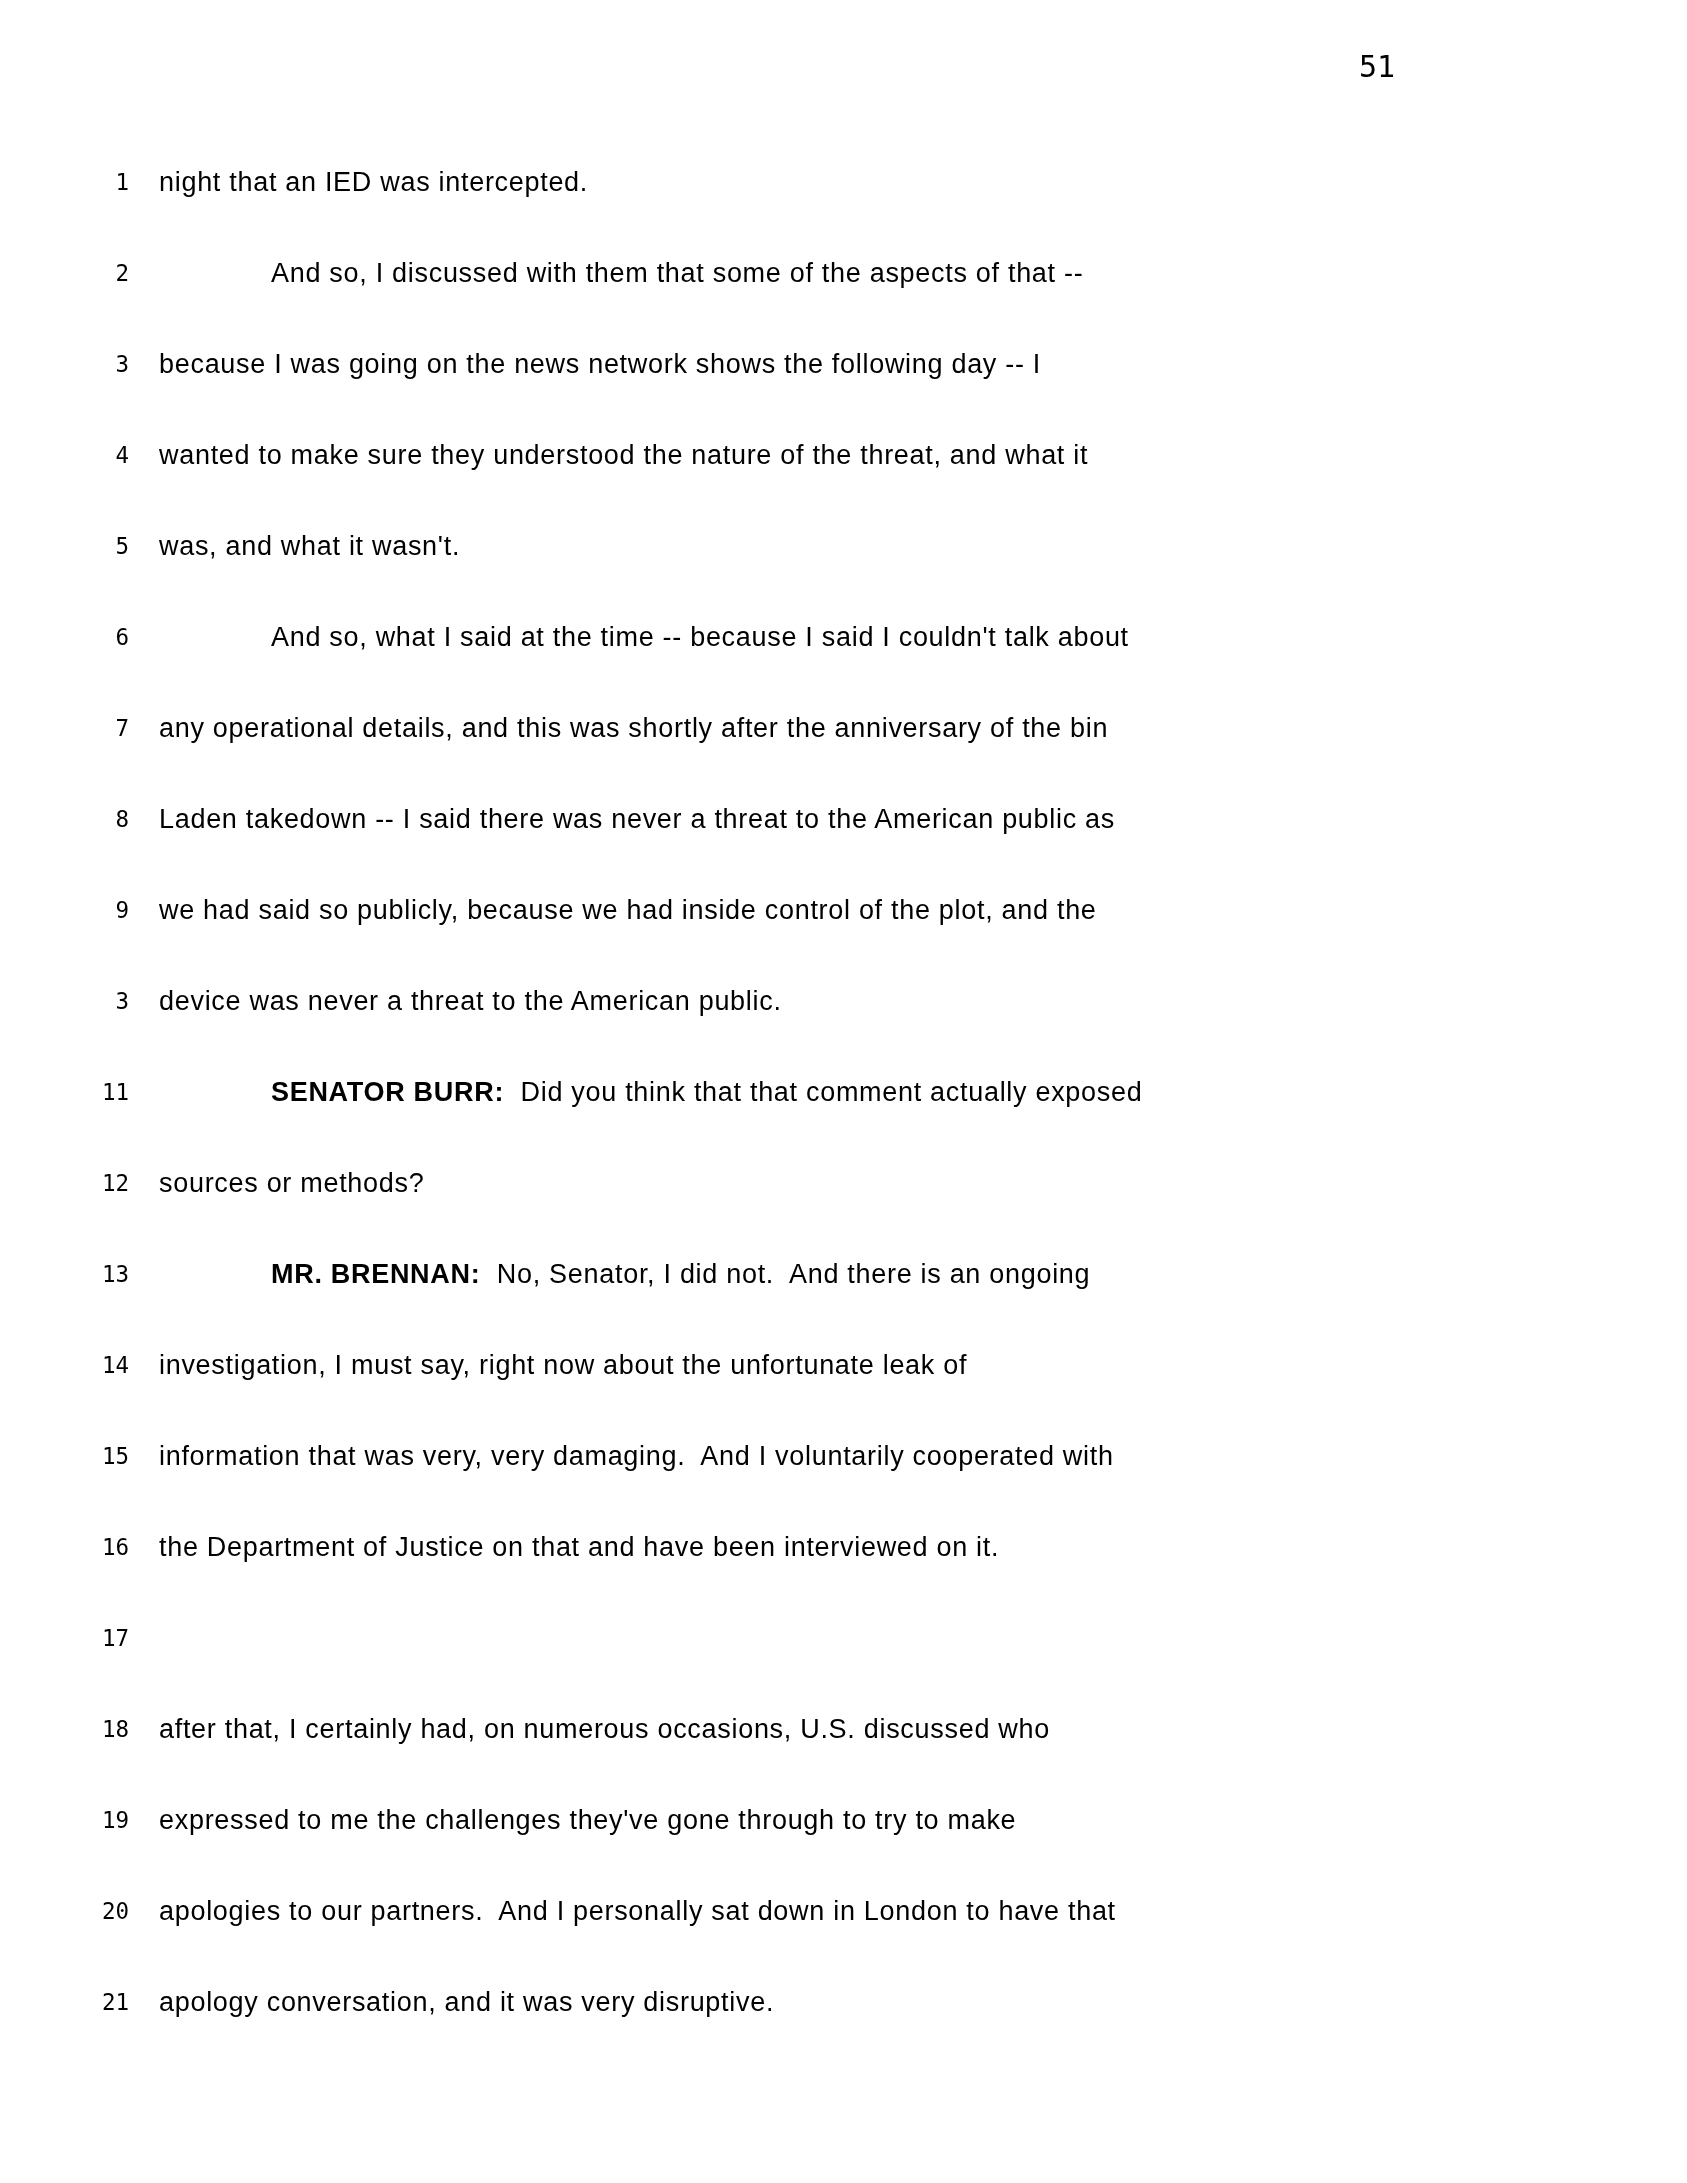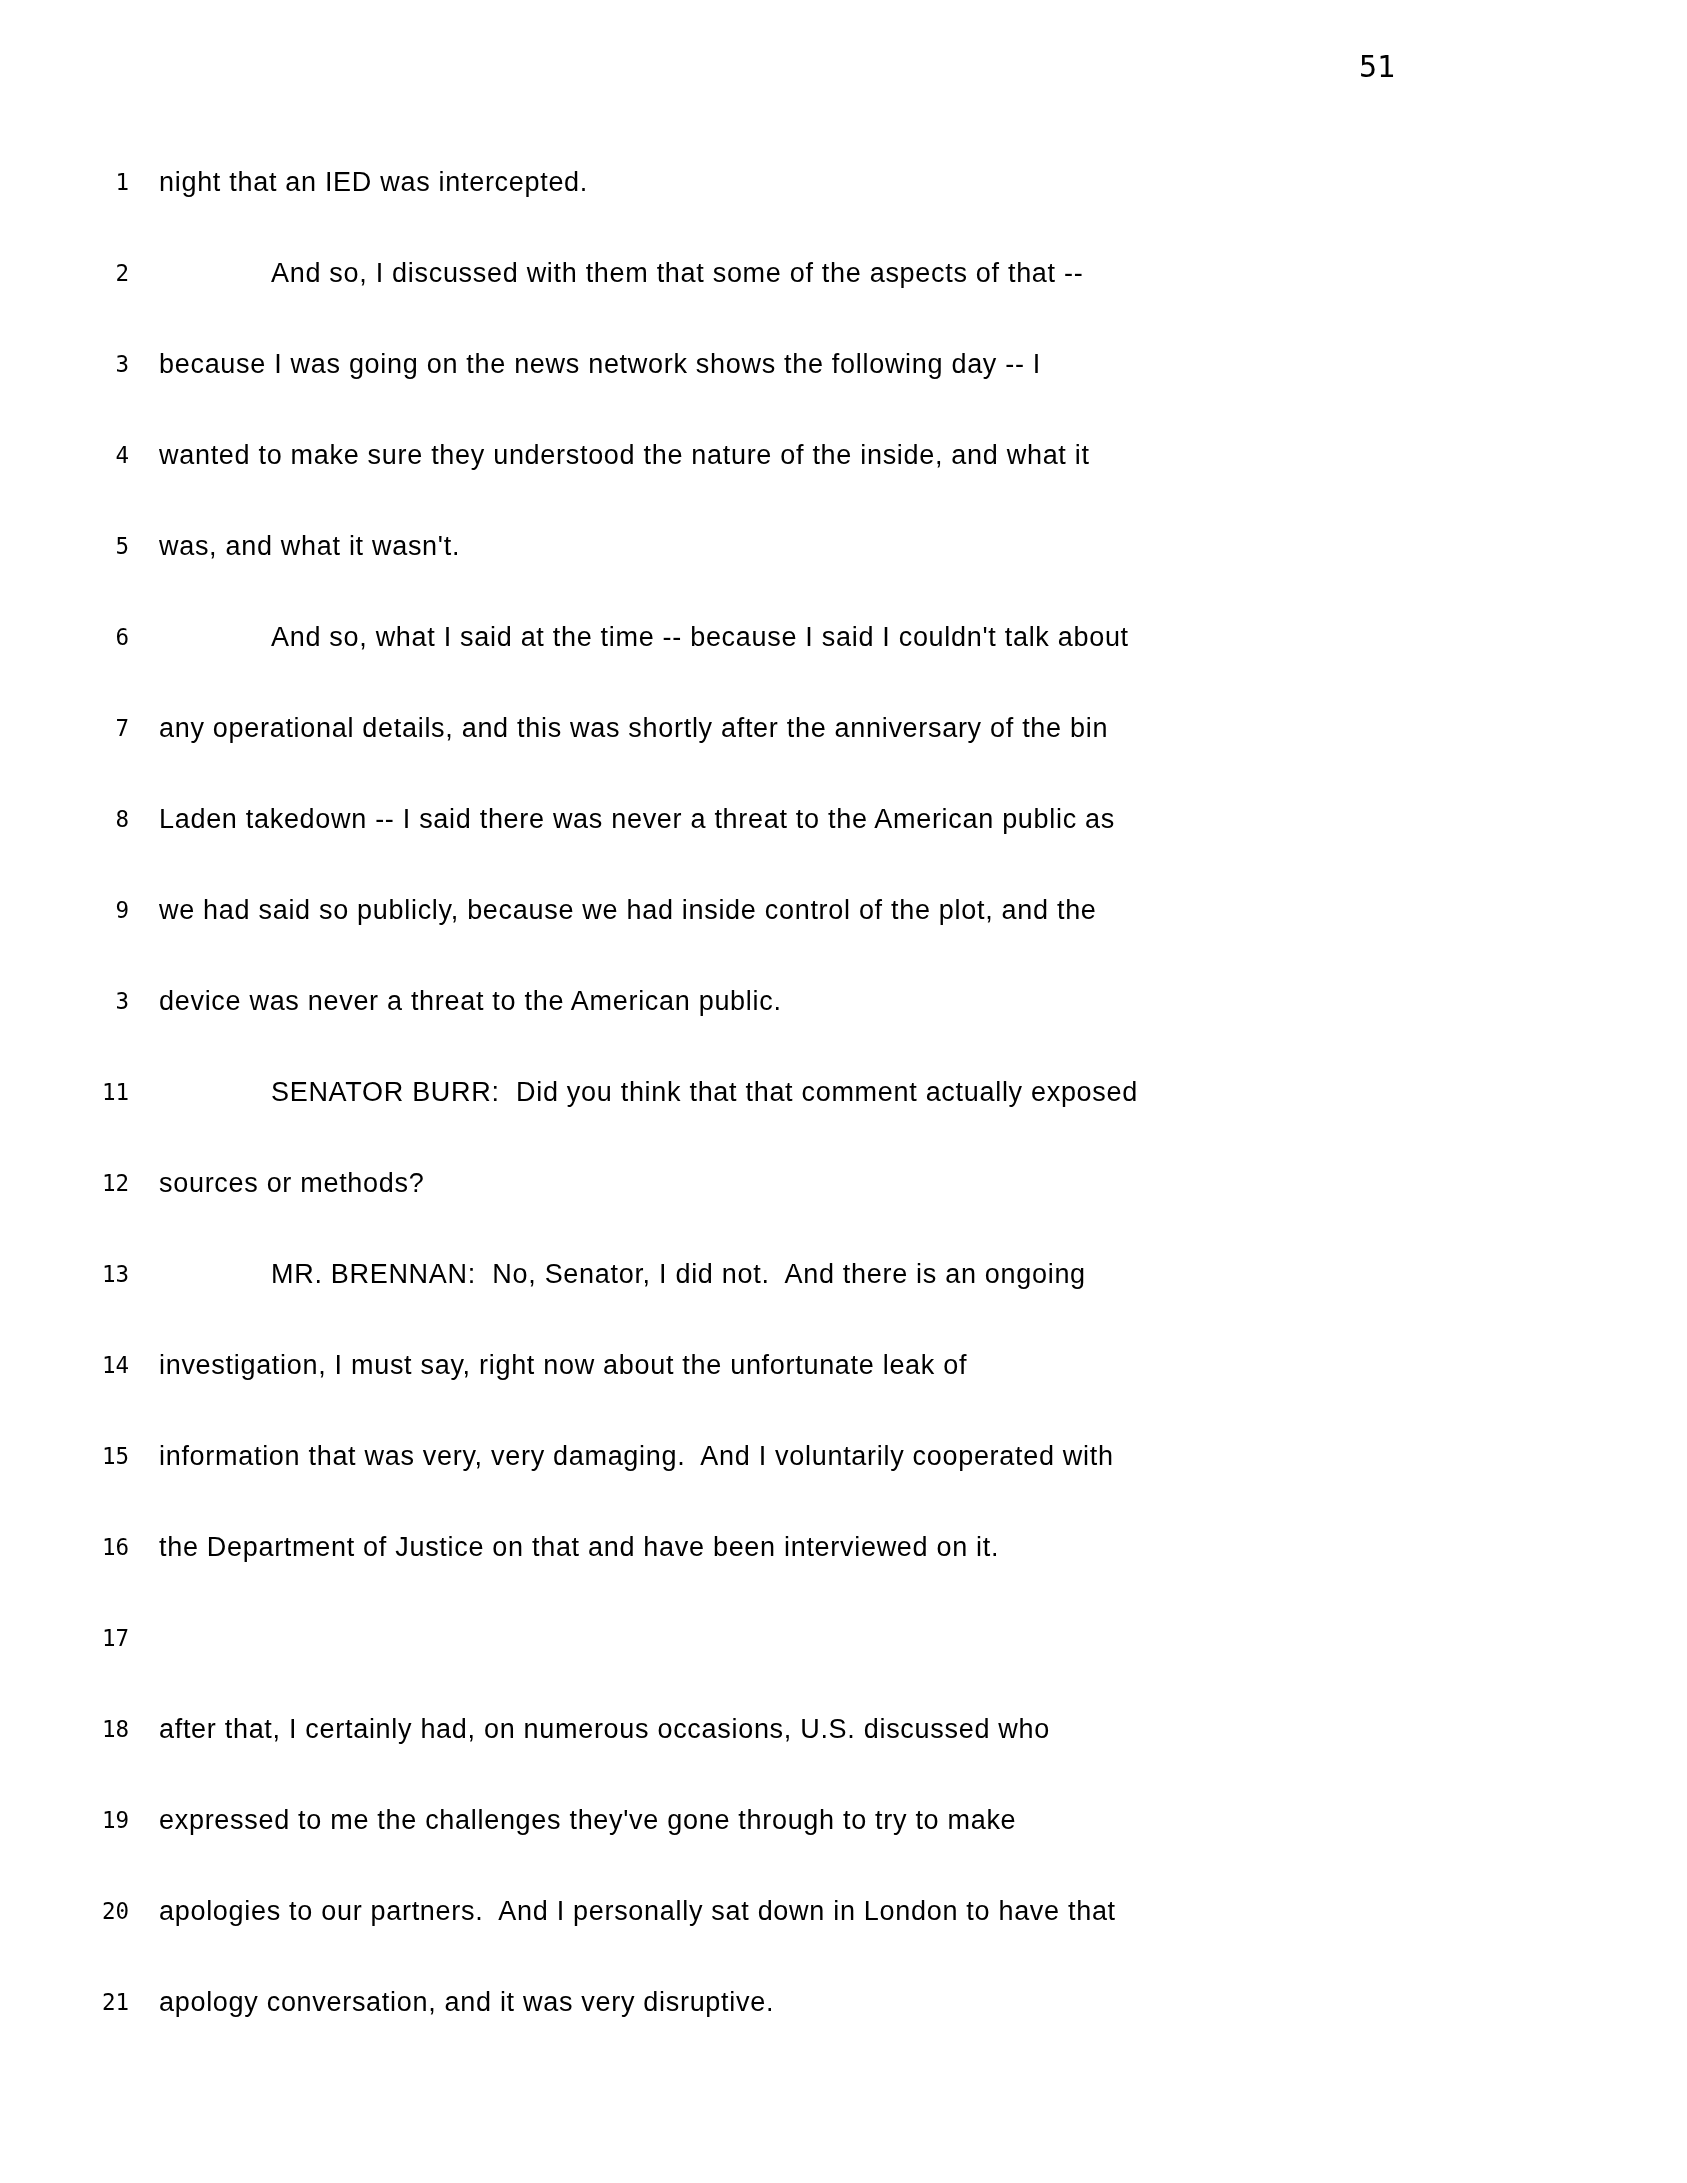--- a/index.html
+++ b/index.html
@@ -52,34 +52,34 @@
     display: block;
     margin-left: 159px;
     font-size: 27px;
     letter-spacing: 0.7px;
     color: #000000;
   }
   .line.indent .text {
     margin-left: 271px;
   }
   .seg-bold {
-    font-weight: normal;
+    font-weight: bold;
     text-align: center;
   }
 </style>
 </head>
 <body>
 
 <div id="page">
   <div id="page-number">51</div>
   <div id="lines">
       <div class="line"><span class="num">1</span><span class="text"><span class="seg">night that an IED was intercepted.</span></span></div>
       <div class="line indent"><span class="num">2</span><span class="text"><span class="seg">And so, I discussed with them that some of the aspects of that --</span></span></div>
       <div class="line"><span class="num">3</span><span class="text"><span class="seg">because I was going on the news network shows the following day -- I</span></span></div>
-      <div class="line"><span class="num">4</span><span class="text"><span class="seg">wanted to make sure they understood the nature of the inside, and what it</span></span></div>
+      <div class="line"><span class="num">4</span><span class="text"><span class="seg">wanted to make sure they understood the nature of the threat, and what it</span></span></div>
       <div class="line"><span class="num">5</span><span class="text"><span class="seg">was, and what it wasn't.</span></span></div>
       <div class="line indent"><span class="num">6</span><span class="text"><span class="seg">And so, what I said at the time -- because I said I couldn't talk about</span></span></div>
       <div class="line"><span class="num">7</span><span class="text"><span class="seg">any operational details, and this was shortly after the anniversary of the bin</span></span></div>
       <div class="line"><span class="num">8</span><span class="text"><span class="seg">Laden takedown -- I said there was never a threat to the American public as</span></span></div>
       <div class="line"><span class="num">9</span><span class="text"><span class="seg">we had said so publicly, because we had inside control of the plot, and the</span></span></div>
       <div class="line"><span class="num">3</span><span class="text"><span class="seg">device was never a threat to the American public.</span></span></div>
       <div class="line indent"><span class="num">11</span><span class="text"><span class="seg-bold">SENATOR BURR:</span><span class="seg">  Did you think that that comment actually exposed</span></span></div>
       <div class="line"><span class="num">12</span><span class="text"><span class="seg">sources or methods?</span></span></div>
       <div class="line indent"><span class="num">13</span><span class="text"><span class="seg-bold">MR. BRENNAN:</span><span class="seg">  No, Senator, I did not.  And there is an ongoing</span></span></div>
       <div class="line"><span class="num">14</span><span class="text"><span class="seg">investigation, I must say, right now about the unfortunate leak of</span></span></div>

